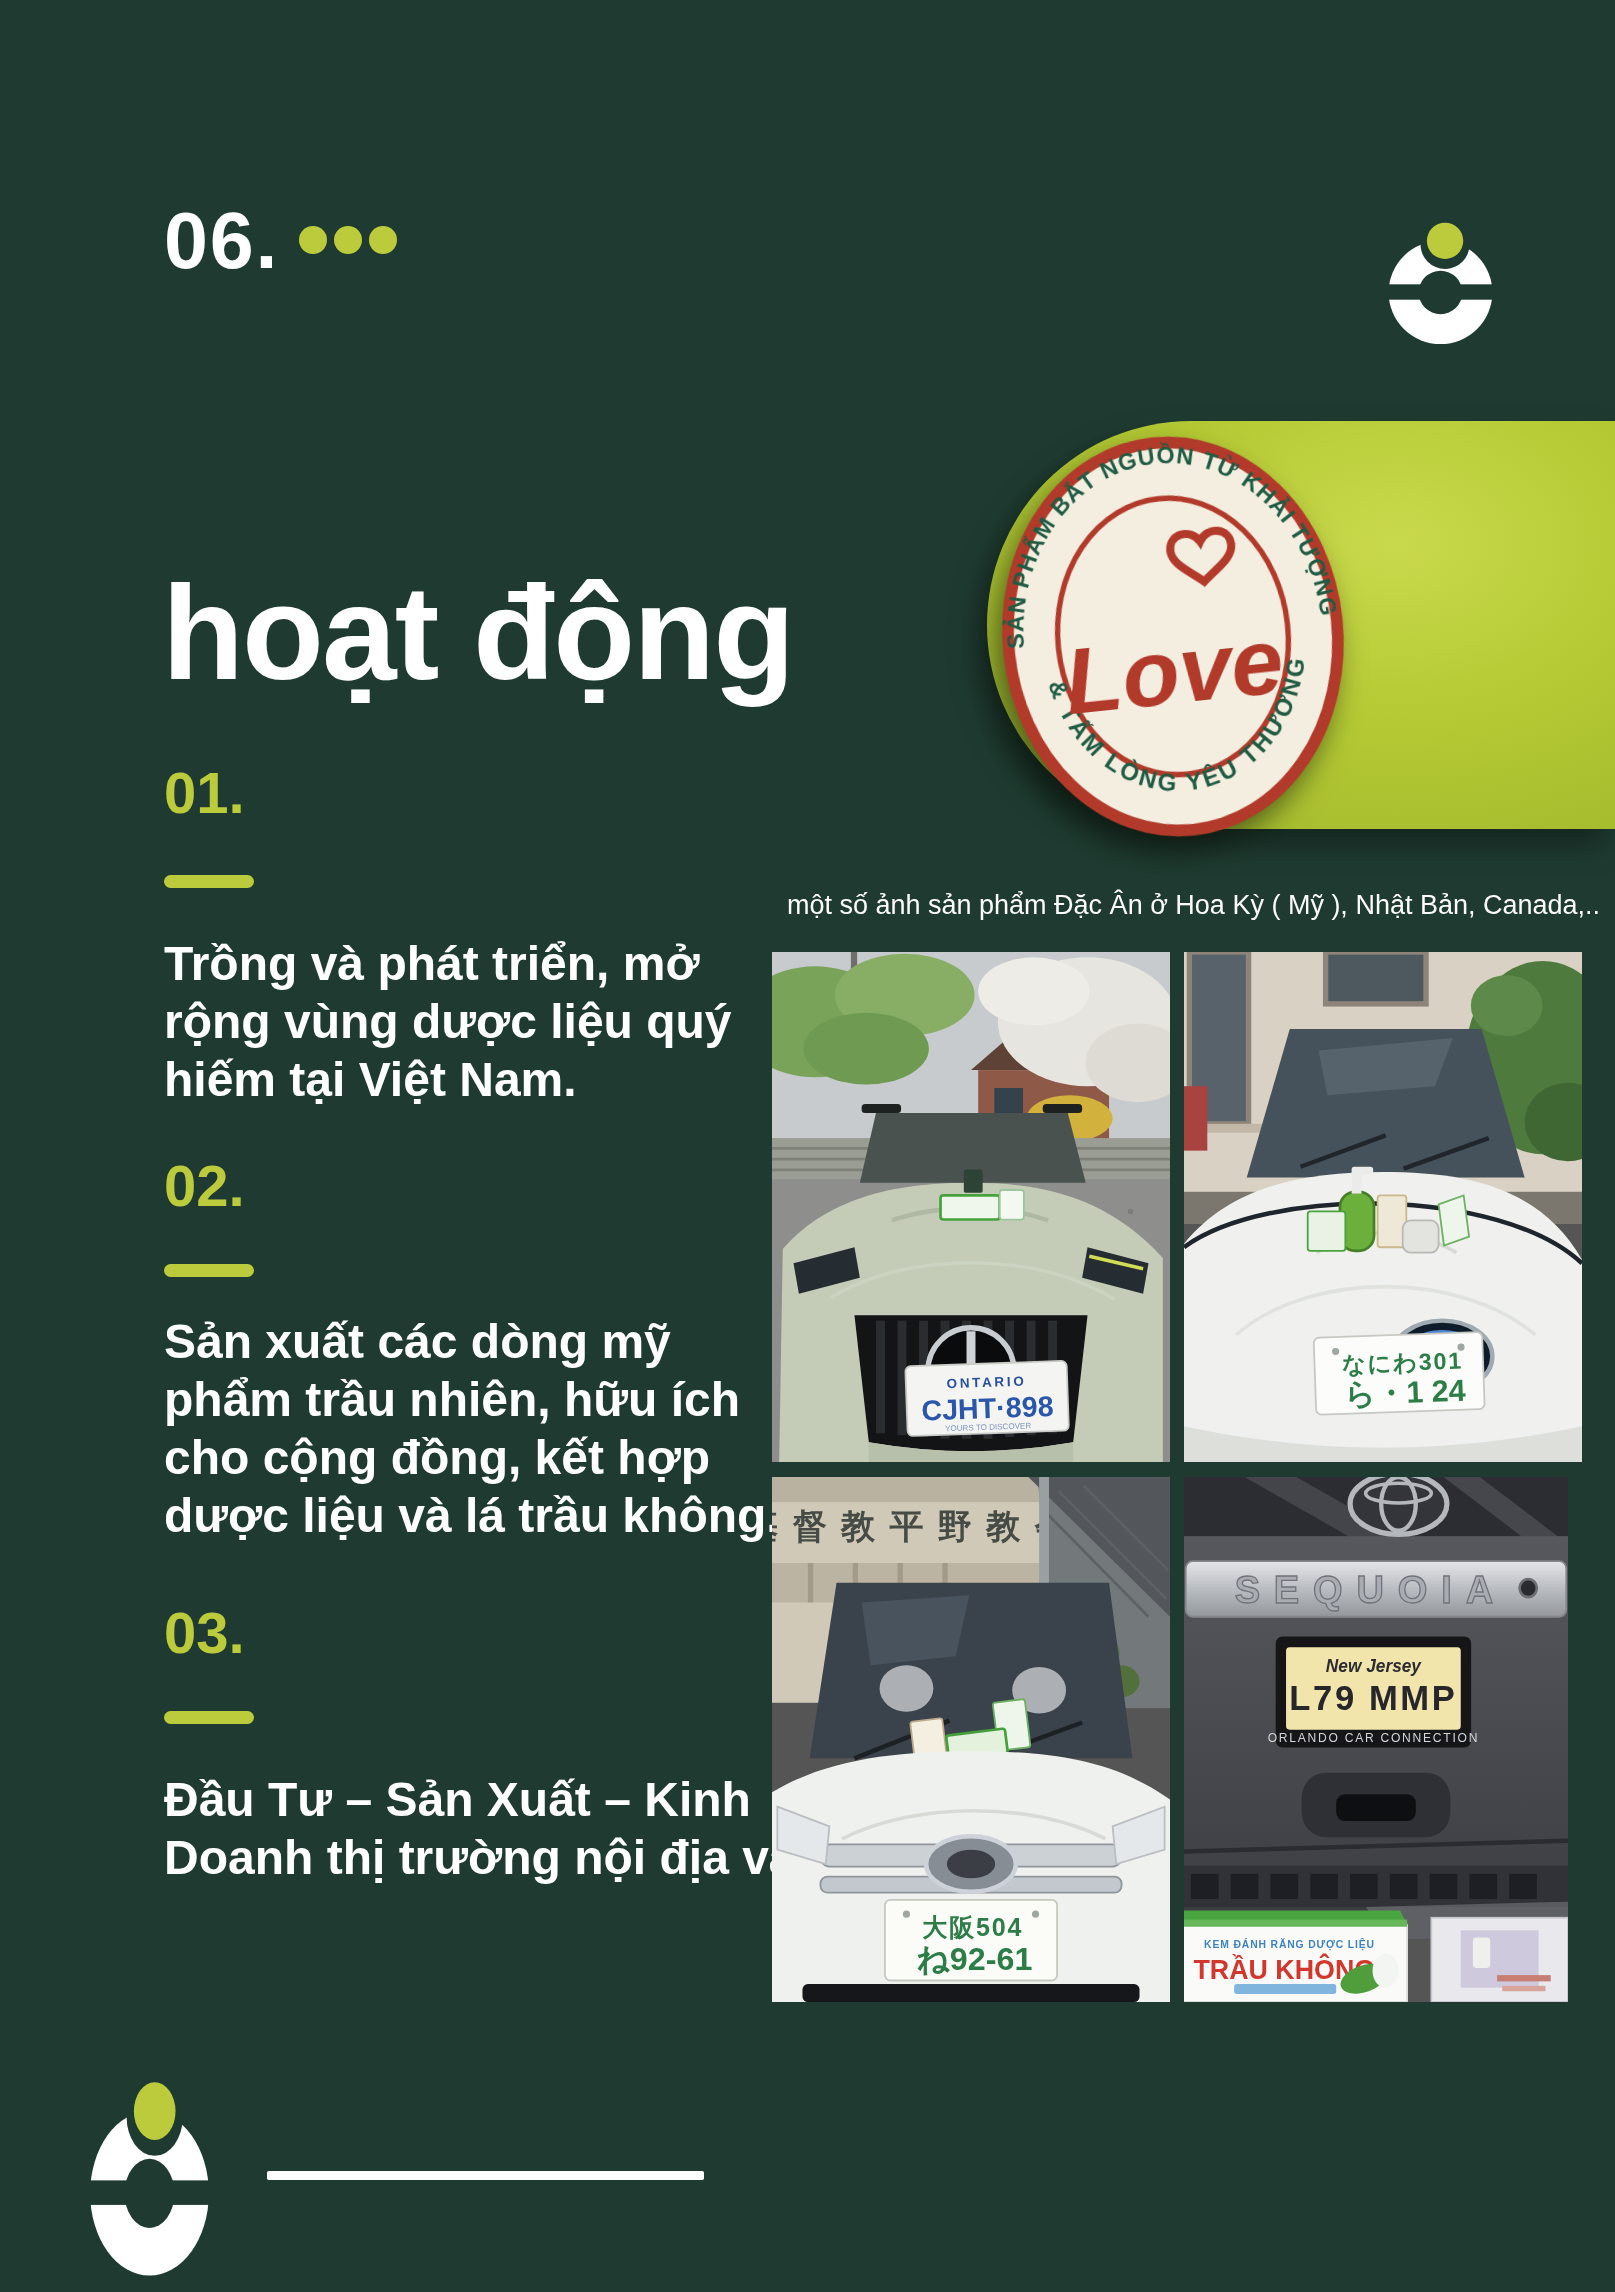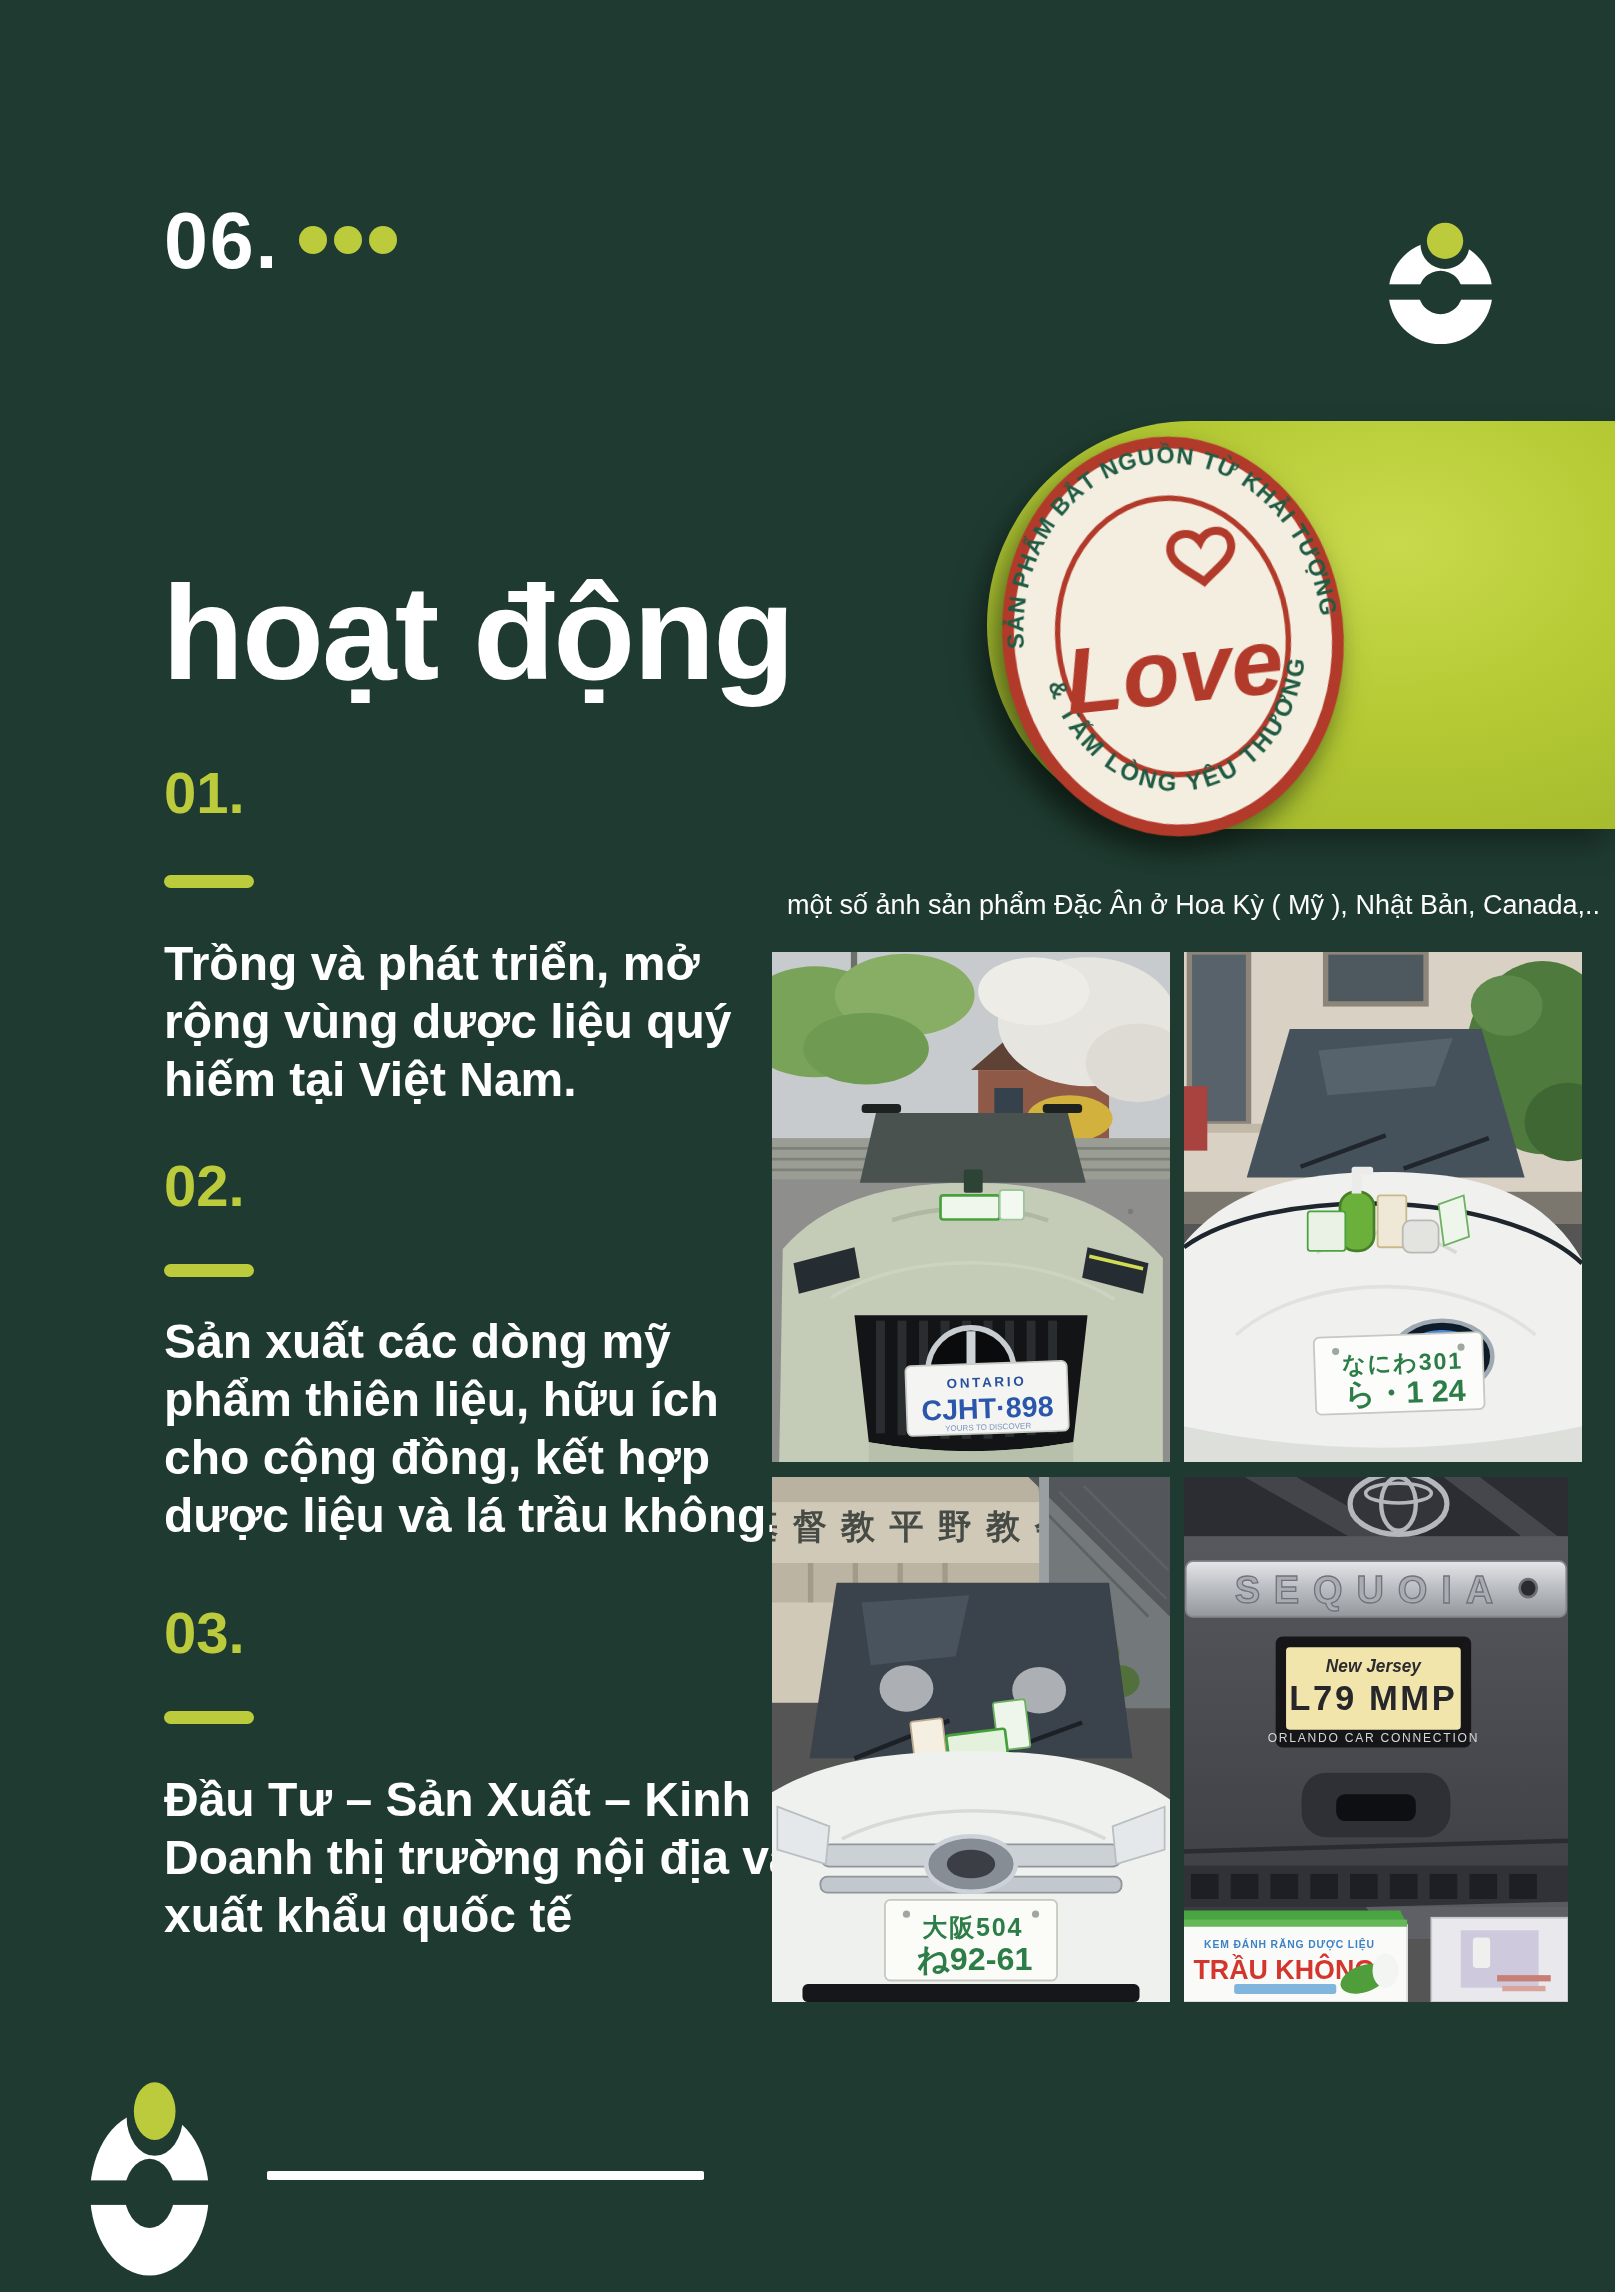--- a/index.html
+++ b/index.html
@@ -108,31 +108,30 @@
   <div class="sec-text" id="sec1-text">
     <div>Trồng và phát triển, mở</div>
     <div>rộng vùng dược liệu quý</div>
     <div>hiếm tại Việt Nam.</div>
   </div>
 
   <div class="sec-num" id="sec2-num">02.</div>
   <div class="sec-dash" id="sec2-dash"></div>
   <div class="sec-text" id="sec2-text">
     <div>Sản xuất các dòng mỹ</div>
-    <div>phẩm thiên liệu, hữu ích</div>
+    <div>phẩm trầu nhiên, hữu ích</div>
     <div>cho cộng đồng,  kết hợp</div>
     <div>dược liệu và lá trầu không.</div>
   </div>
 
   <div class="sec-num" id="sec3-num">03.</div>
   <div class="sec-dash" id="sec3-dash"></div>
   <div class="sec-text" id="sec3-text">
     <div>Đầu Tư – Sản Xuất – Kinh</div>
     <div>Doanh thị trường nội địa và</div>
-    <div>xuất khẩu quốc tế</div>
   </div>
 
   <div class="photo" id="photo-1">
     <svg viewBox="0 0 444 570" preserveAspectRatio="none">
       <rect width="444" height="262" fill="#c7cbce"></rect>
       <rect x="88" width="7" height="128" fill="#6e6e6a"></rect>
       <rect x="58" y="22" width="68" height="5" fill="#6e6e6a"></rect>
       <ellipse cx="48" cy="78" rx="86" ry="62" fill="#7aa35a"></ellipse>
       <ellipse cx="148" cy="48" rx="78" ry="46" fill="#87ae64"></ellipse>
       <ellipse cx="105" cy="108" rx="70" ry="40" fill="#6f9a52"></ellipse>

